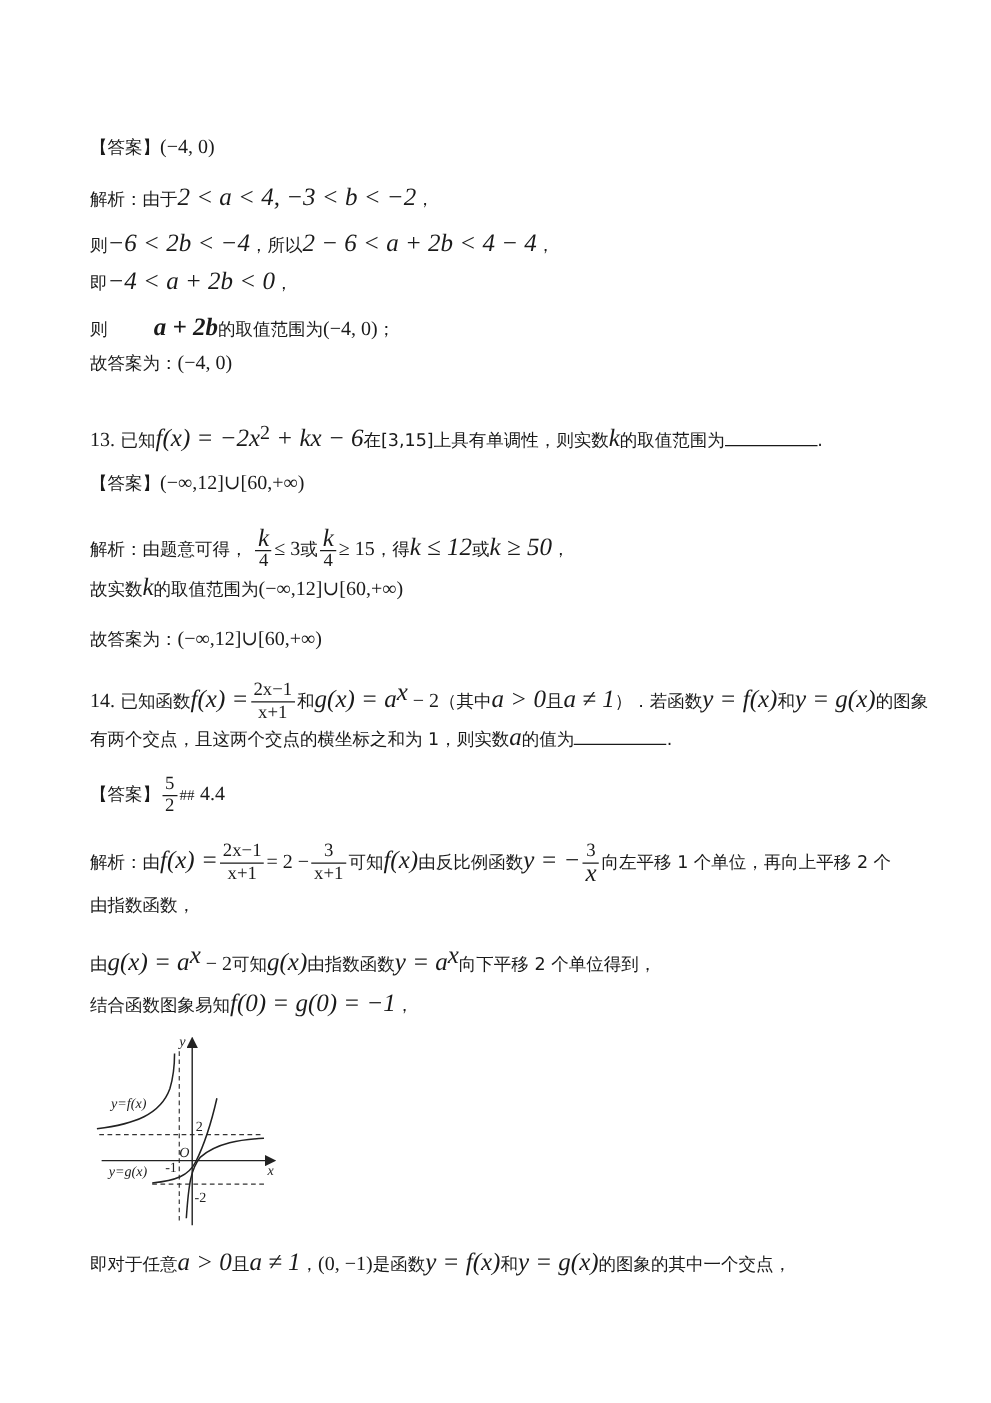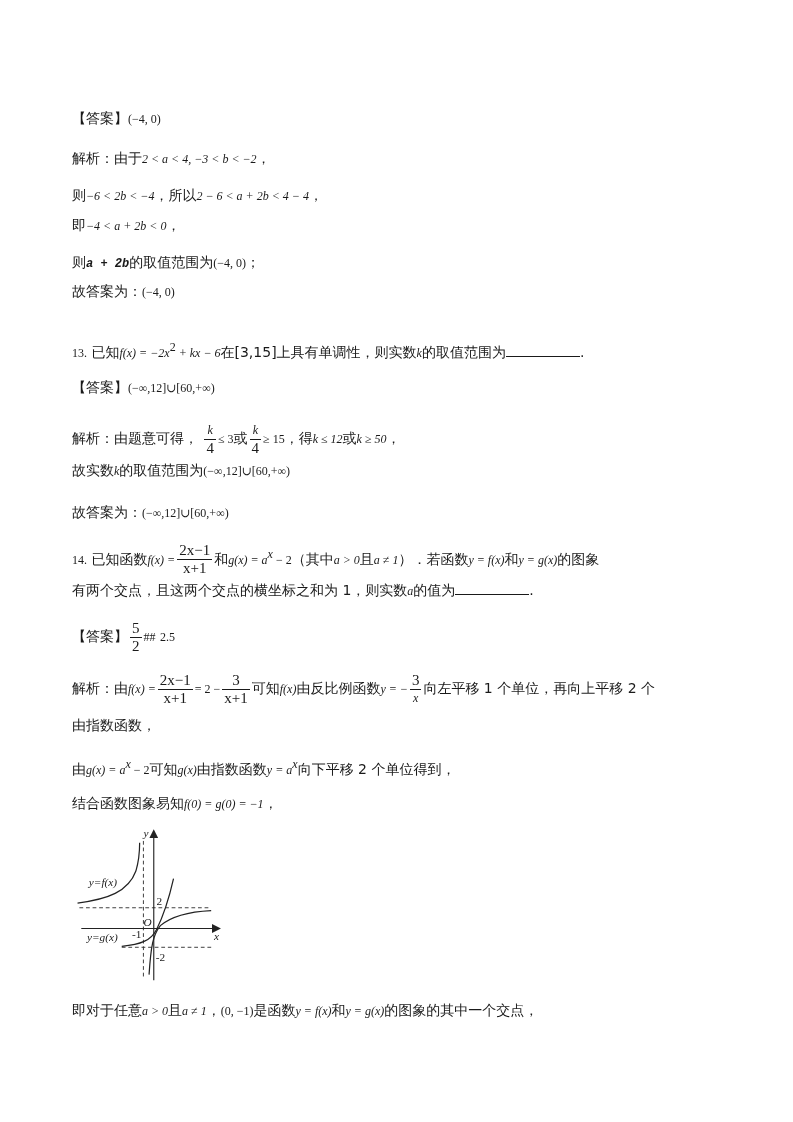--- a/index.html
+++ b/index.html
@@ -2,23 +2,23 @@
 <html><head>
 <meta charset="utf-8">
 <style>
   html, body { margin: 0; padding: 0; background: #ffffff; }
   body {
     width: 793px; height: 1122px; position: relative; overflow: hidden;
     font-family: "DejaVu Sans", "Liberation Sans", sans-serif;
     color: #1a1a1a; font-size: 14px;
   }
   .line { position: absolute; left: 72px; white-space: nowrap; line-height: 20px; }
-  .m { font-family: "Liberation Serif", "DejaVu Serif", serif; font-size: 12px; }
-  .mi { font-family: "Liberation Serif", "DejaVu Serif", serif; font-style: italic; font-size: 12px; }
-  .mb { font-family: Liberation Mono, monospace; font-weight: bold; font-style: italic; font-size: 12px; }
+  .m { font-family: "Liberation Serif", "DejaVu Serif", serif; font-size: 16px; }
+  .mi { font-family: "Liberation Serif", "DejaVu Serif", serif; font-style: italic; font-size: 20px; }
+  .mb { font-family: Liberation Serif, serif; font-weight: bold; font-style: italic; font-size: 20px; padding-left: 37px; }
   .frac { display: inline-block; vertical-align: middle; text-align: center; margin: 0 2px;
           font-family: "Liberation Serif", "DejaVu Serif", serif; font-size: 15px; line-height: 17px; }
   .frac .num { display: block; border-bottom: 1px solid #1a1a1a; padding: 0 2px; }
   .frac .den { display: block; padding: 0 2px; }
   .blank { display: inline-block; width: 74px; border-bottom: 1px solid #1a1a1a; height: 14px; vertical-align: baseline; }
   sup { font-size: 10px; }
   .graph { position: absolute; left: 70px; top: 824px; width: 160px; height: 160px; }
 </style>
 </head>
 <body>
@@ -61,21 +61,21 @@
 </div>
 
 <div class="line" style="top:534px; line-height:40px">
   <span class="m">14.</span>
   <span>已知函数</span><span class="mi">f(x) =</span><span class="frac"><span class="num">2x−1</span><span class="den">x+1</span></span><span>和</span><span class="mi">g(x) = a</span><sup class="mi">x</sup><span class="m"> − 2</span><span>（其中</span><span class="mi">a &gt; 0</span><span>且</span><span class="mi">a ≠ 1</span><span>）．若函数</span><span class="mi">y = f(x)</span><span>和</span><span class="mi">y = g(x)</span><span>的图象</span>
 </div>
 <div class="line" style="top:580px">
   <span>有两个交点，且这两个交点的横坐标之和为 1，则实数</span><span class="mi">a</span><span>的值为</span><span class="blank"></span><span>.</span>
 </div>
 <div class="line" style="top:616px; line-height:40px">
-  <span>【答案】</span><span class="frac"><span class="num">5</span><span class="den">2</span></span><span class="m" style="font-size:12px">##</span>&nbsp;<span class="m">2.5</span>
+  <span>【答案】</span><span class="frac"><span class="num">5</span><span class="den">2</span></span><span class="m" style="font-size:12px">##</span>&nbsp;<span class="m">4.4</span>
 </div>
 <div class="line" style="top:668px; line-height:40px">
   <span>解析：</span><span>由</span><span class="mi">f(x) =</span><span class="frac"><span class="num">2x−1</span><span class="den">x+1</span></span><span class="m">= 2 −</span><span class="frac"><span class="num">3</span><span class="den">x+1</span></span><span>可知</span><span class="mi">f(x)</span><span>由反比例函数</span><span class="mi">y = −</span><span class="frac"><span class="num">3</span><span class="den mi">x</span></span><span>向左平移 1 个单位，再向上平移 2 个</span>
 </div>
 <div class="line" style="top:715px">
   <span>由指数函数，</span>
 </div>
 <div class="line" style="top:754px">
   <span>由</span><span class="mi">g(x) = a</span><sup class="mi">x</sup><span class="m"> − 2</span><span>可知</span><span class="mi">g(x)</span><span>由指数函数</span><span class="mi">y = a</span><sup class="mi">x</sup><span>向下平移 2 个单位得到，</span>
 </div>

